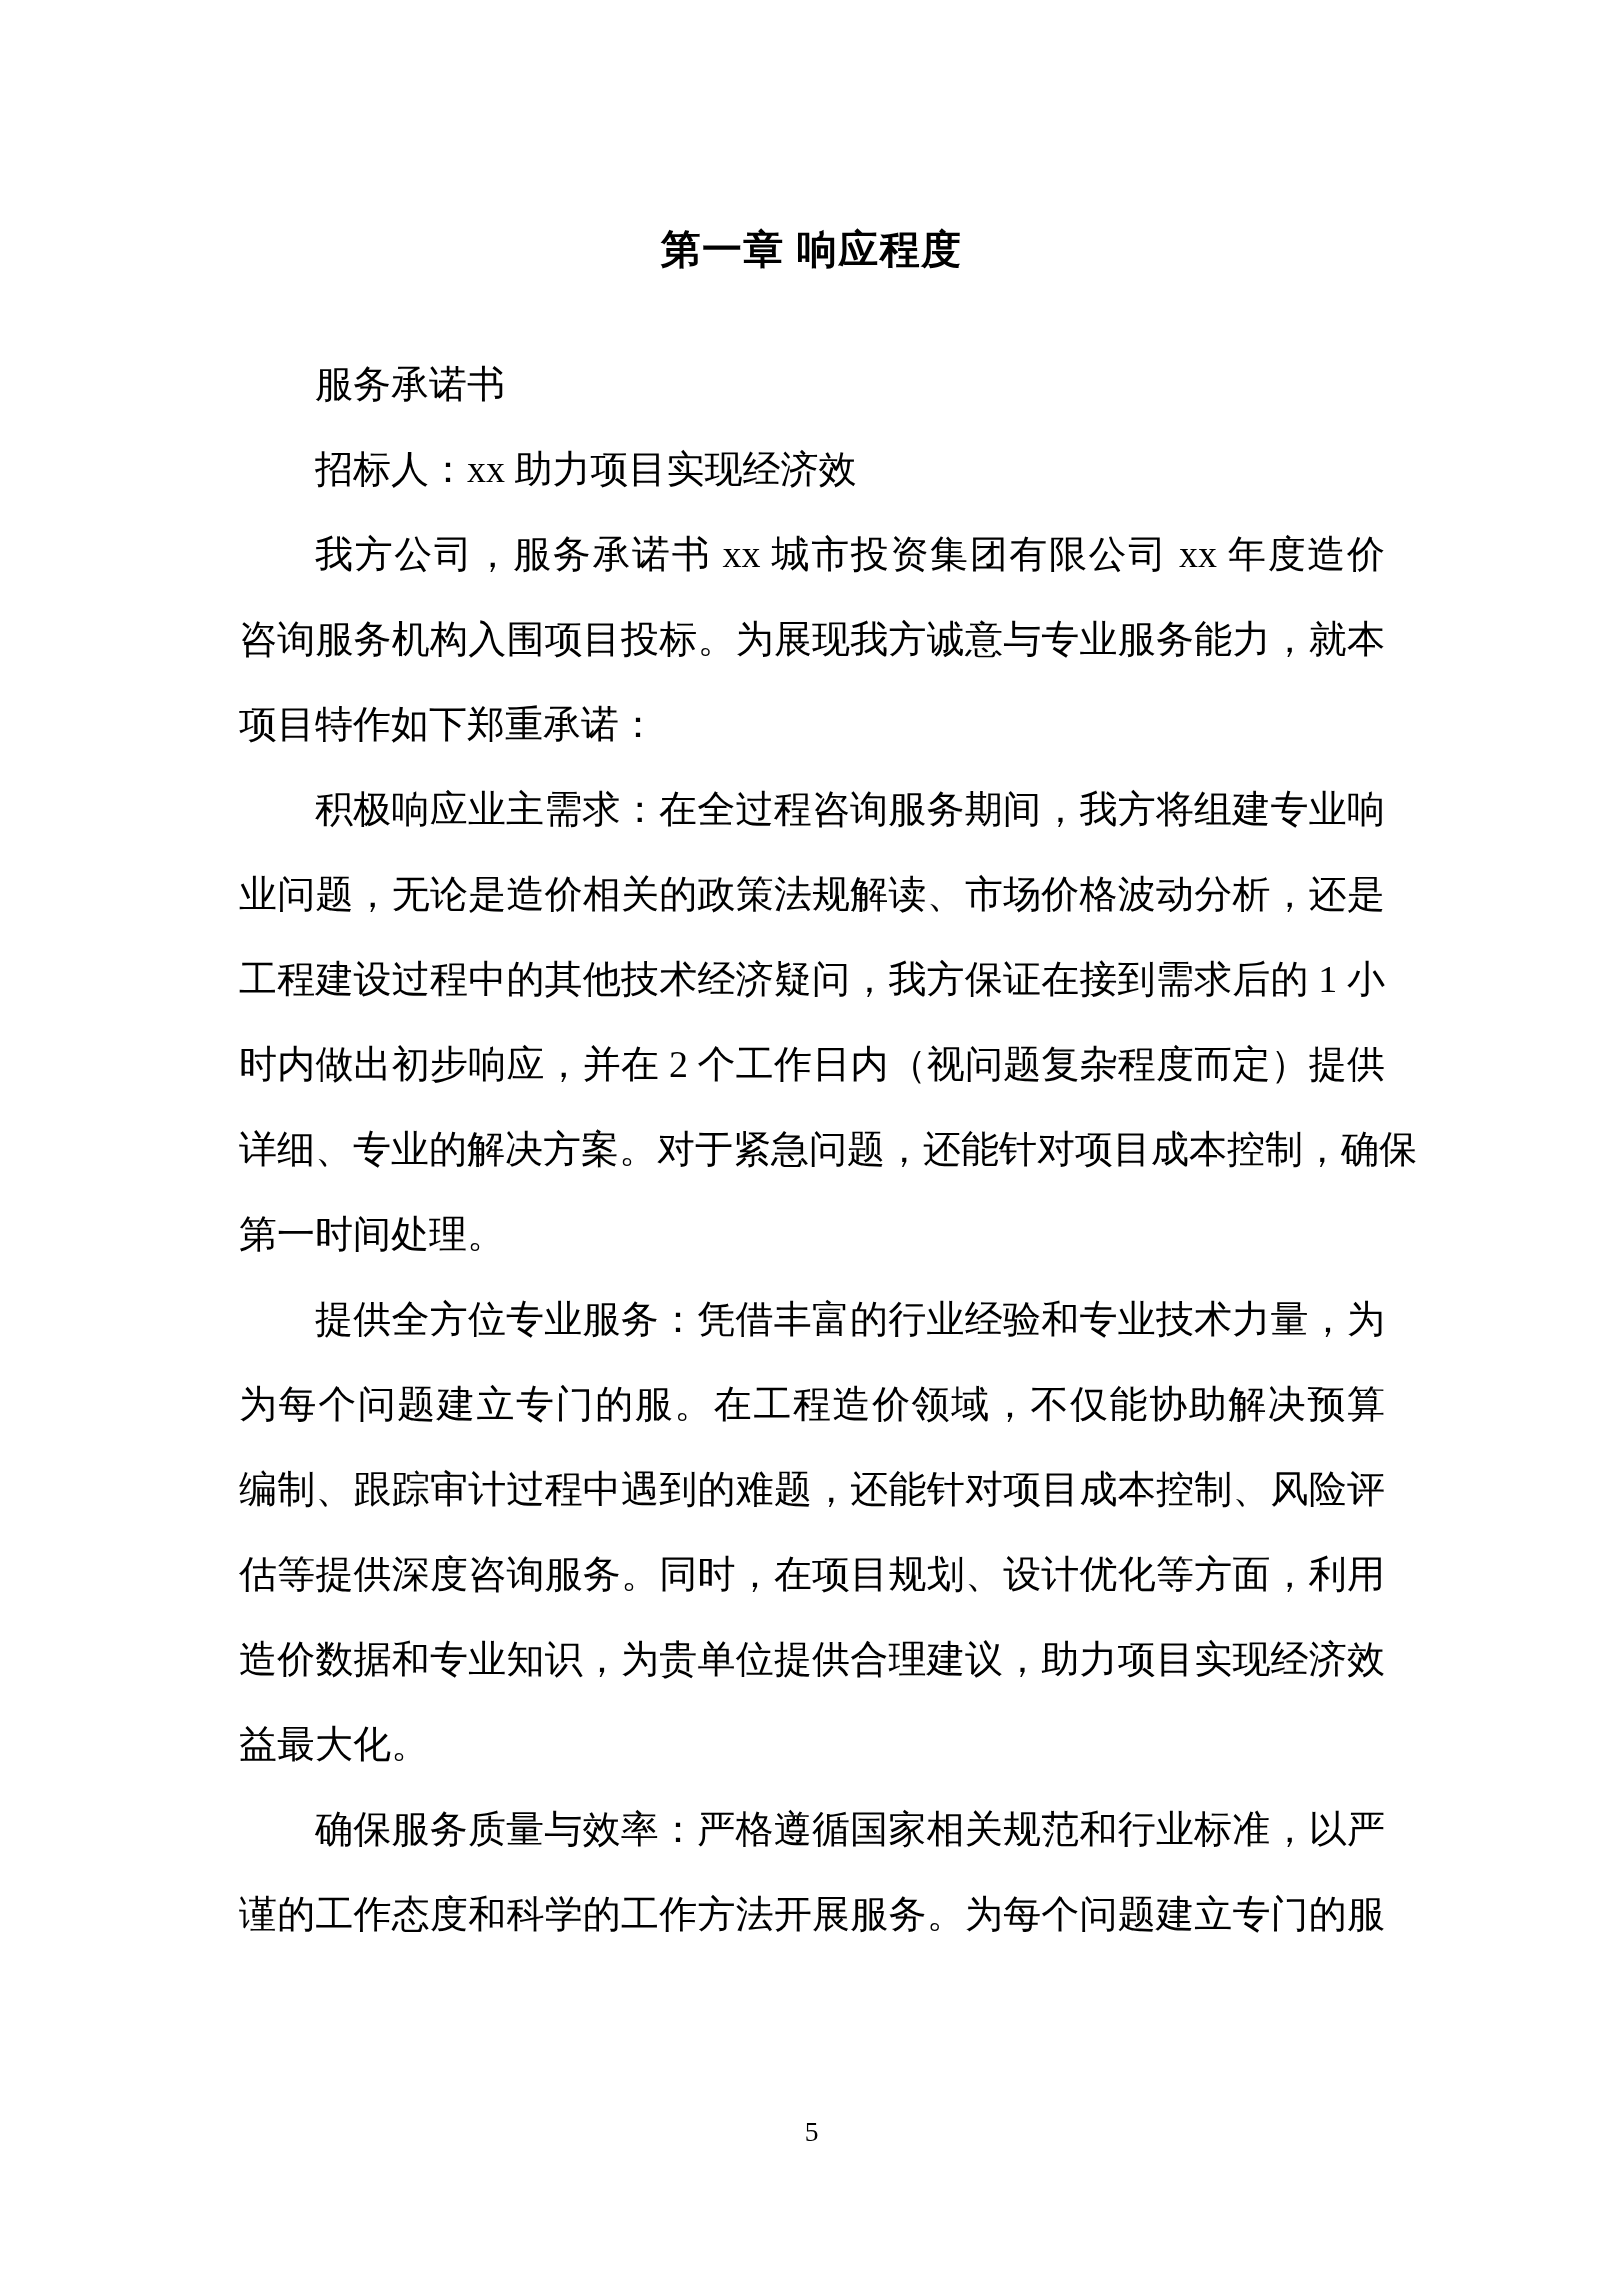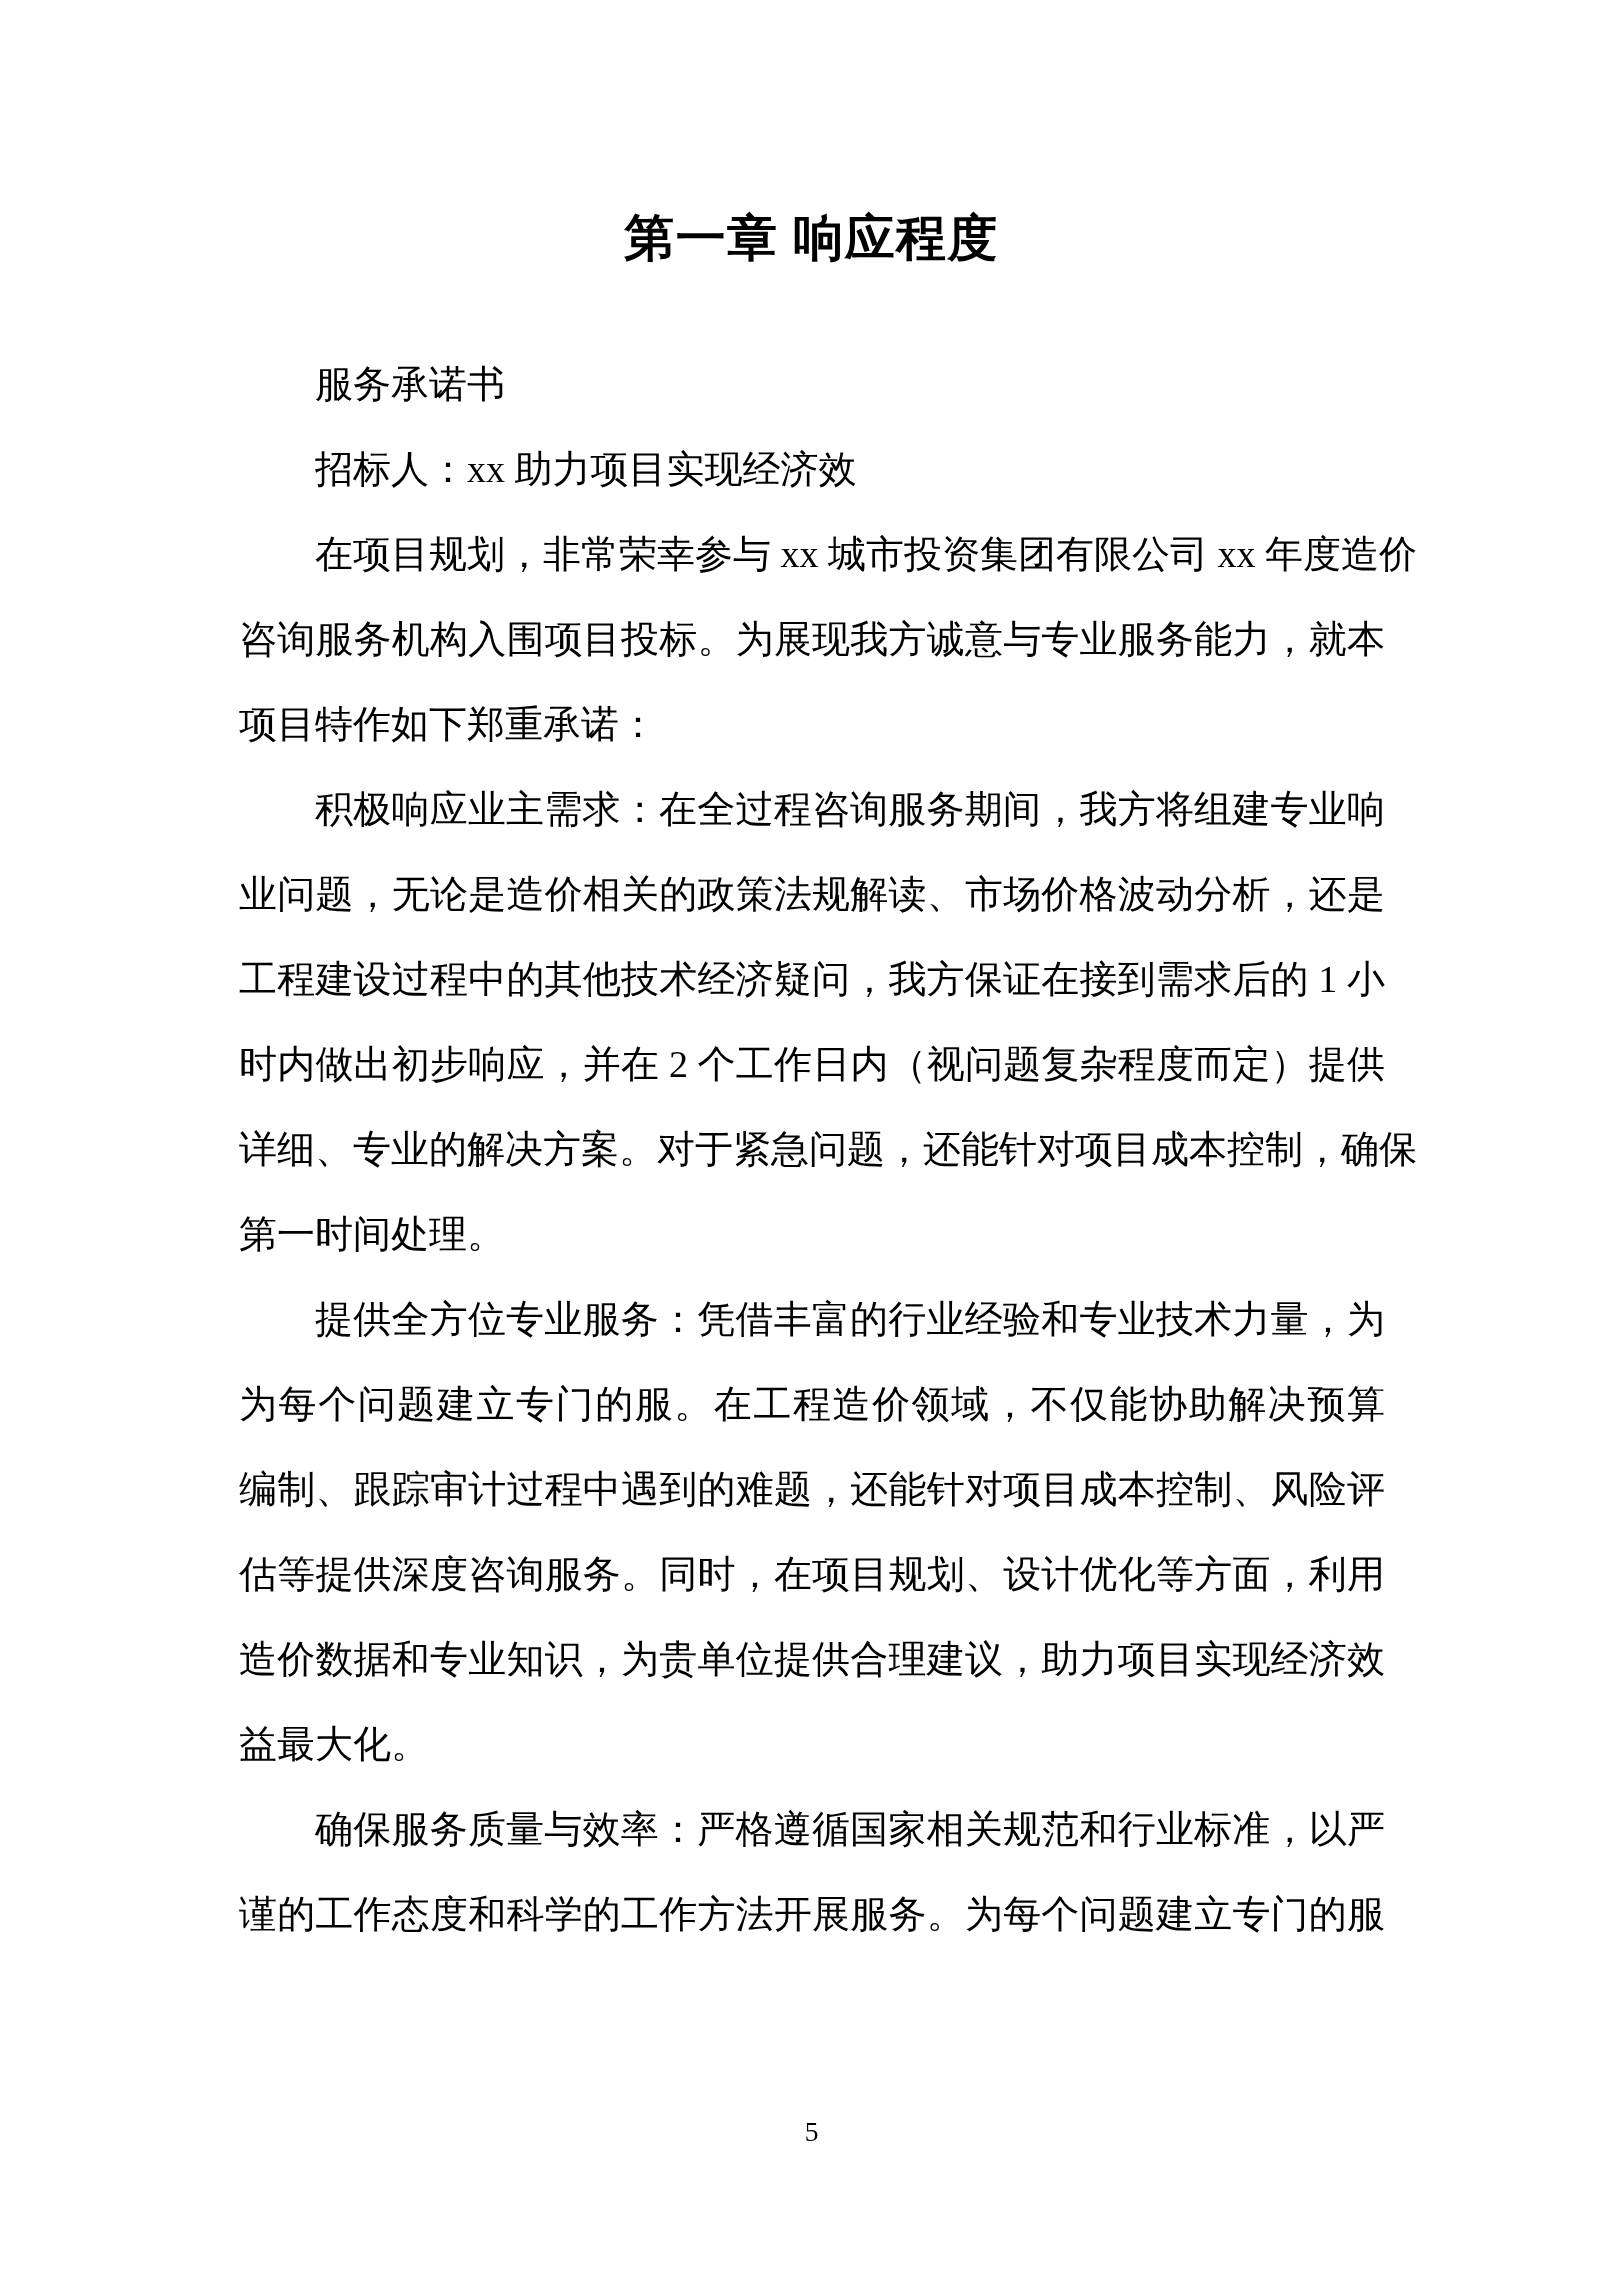--- a/index.html
+++ b/index.html
@@ -15,25 +15,25 @@
     background: #ffffff;
     color: #000000;
     overflow: hidden;
     font-family: "Liberation Serif", "DejaVu Serif", serif;
   }
   .chapter-title {
     position: absolute;
     top: 213px;
     left: 0;
     right: 0;
-    margin: 0;
+    margin: 16px;
     text-align: center;
     font-family: "Liberation Sans", "DejaVu Sans", sans-serif;
     font-weight: bold;
-    font-size: 50px;
+    font-size: 40px;
     line-height: 1;
     white-space: pre;
     letter-spacing: 1.3px;
   }
   .doc-body {
     position: absolute;
     left: 239px;
     top: 342px;
     width: 1146px;
     font-size: 38px;
@@ -65,21 +65,21 @@
 </head>
 <body>
 
 <div class="page">
 
   <h1 class="chapter-title">第一章 响应程度</h1>
 
   <main class="doc-body">
     <div class="line indent">服务承诺书</div>
     <div class="line indent">招标人：xx 助力项目实现经济效</div>
-    <div class="line indent full">在项目规划，非常荣幸参与 xx 城市投资集团有限公司 xx 年度造价</div>
+    <div class="line indent full">我方公司，服务承诺书 xx 城市投资集团有限公司 xx 年度造价</div>
     <div class="line full">咨询服务机构入围项目投标。为展现我方诚意与专业服务能力，就本</div>
     <div class="line">项目特作如下郑重承诺：</div>
     <div class="line indent full">积极响应业主需求：在全过程咨询服务期间，我方将组建专业响</div>
     <div class="line full">业问题，无论是造价相关的政策法规解读、市场价格波动分析，还是</div>
     <div class="line full">工程建设过程中的其他技术经济疑问，我方保证在接到需求后的 1 小</div>
     <div class="line full">时内做出初步响应，并在 2 个工作日内（视问题复杂程度而定）提供</div>
     <div class="line full">详细、专业的解决方案。对于紧急问题，还能针对项目成本控制，确保</div>
     <div class="line">第一时间处理。</div>
     <div class="line indent full">提供全方位专业服务：凭借丰富的行业经验和专业技术力量，为</div>
     <div class="line full">为每个问题建立专门的服。在工程造价领域，不仅能协助解决预算</div>

